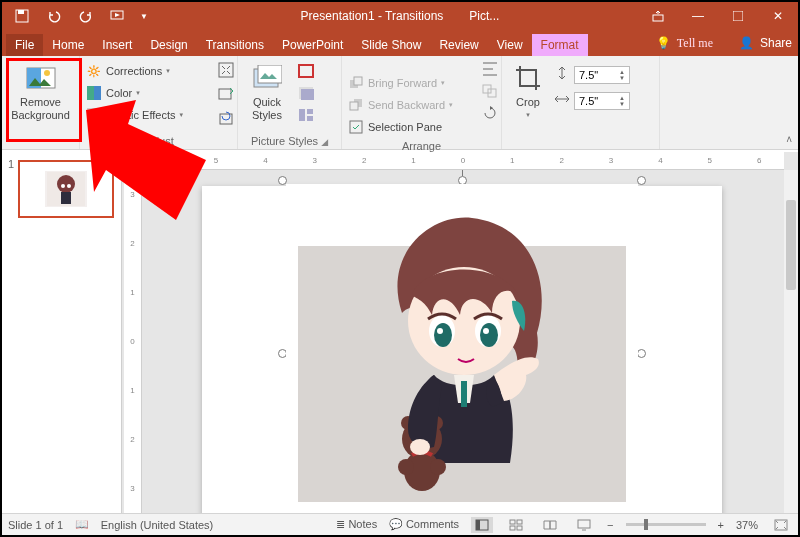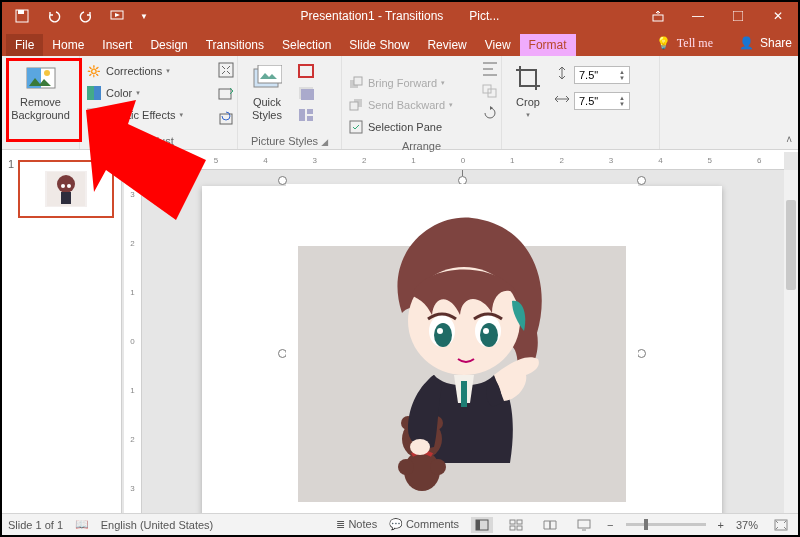--- a/index.html
+++ b/index.html
@@ -109,21 +109,21 @@
     <div>✕</div>
   </div>
 </div>
 
 <div class="tabs">
   <div class="tab file">File</div>
   <div class="tab">Home</div>
   <div class="tab">Insert</div>
   <div class="tab">Design</div>
   <div class="tab">Transitions</div>
-  <div class="tab">Selection</div>
+  <div class="tab">PowerPoint</div>
   <div class="tab">Slide Show</div>
   <div class="tab">Review</div>
   <div class="tab">View</div>
   <div class="tab active">Format</div>
   <div class="right">
     <span style="color:#fde;">💡</span>
     <span class="tell">Tell me</span>
     <span style="width:14px"></span>
     <span style="color:#fff;">👤</span>
     <span style="color:#fff;">Share</span>

